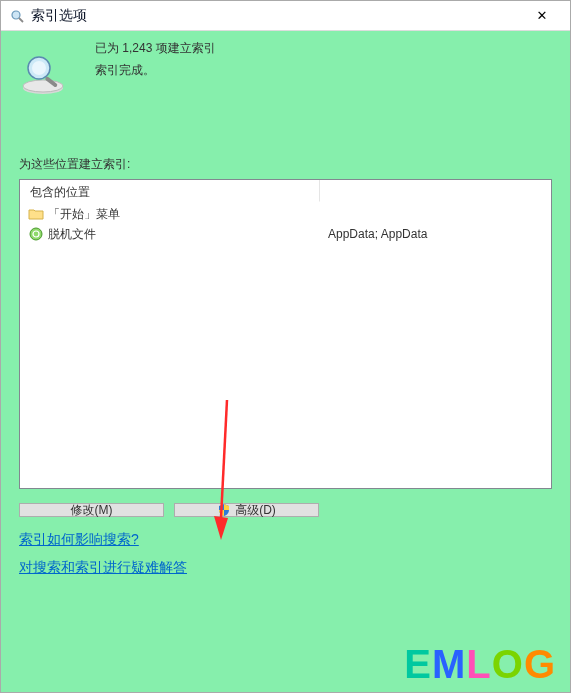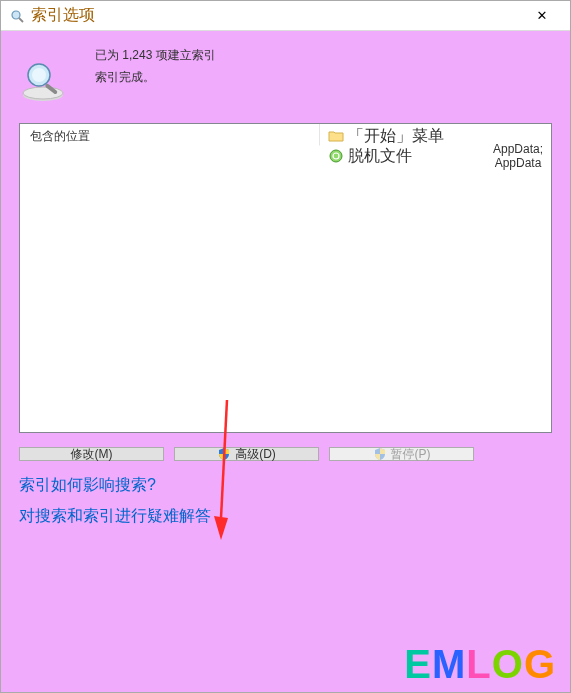--- a/index.html
+++ b/index.html
@@ -28,37 +28,37 @@
       padding: 0 8px;
       border-bottom: 1px solid #ddd;
     }
     .titlebar-icon {
       width: 16px;
       height: 16px;
       margin-right: 6px;
       display: inline-flex;
     }
     .titlebar-icon svg { width: 16px; height: 16px; }
-    .titlebar-title { color: #a16207; font-size: 16px; }
+    .titlebar-title { color: #0f172a; font-size: 14px; }
     .close-btn {
       margin-left: auto;
       width: 40px;
       height: 28px;
       display: flex;
       align-items: center;
       justify-content: center;
       font-size: 13px;
       cursor: default;
     }
     .content {
       flex: 1;
-      padding: 8px 18px 10px 18px;
+      padding: 1px 18px 10px 18px;
       display: flex;
       flex-direction: column;
-      background: #f0abfc;
+      background: #86efac;
     }
     .info-row {
       display: flex;
       align-items: flex-start;
       margin-bottom: 18px;
     }
     .big-icon {
       width: 48px;
       height: 48px;
       margin-top: 18px;
@@ -75,20 +75,21 @@
     .section-label {
       color: #333;
       margin-top: 40px;
       margin-bottom: 6px;
     }
     .locations-box {
       border: 1px solid #828790;
       background: #fff;
       height: 310px;
       display: flex;
+      flex-direction: column;
     }
     .columns-header {
       display: flex;
       height: 22px;
     }
     .col {
       padding: 4px 10px;
       color: #333;
       border-bottom: 1px solid transparent;
     }
@@ -107,21 +108,21 @@
       padding: 2px 8px;
     }
     .list-excluded {
       flex: 1;
       padding: 2px 8px;
     }
     .list-item {
       display: flex;
       align-items: center;
       height: 20px;
-      font-size: 16px;
+      font-size: 12px;
       color: #333;
     }
     .list-item .item-icon {
       width: 16px; height: 16px; margin-right: 4px; display: inline-flex;
     }
     .exclude-row {
       height: 20px;
       display: flex;
       align-items: center;
       font-size: 12px;
@@ -148,21 +149,22 @@
     .btn.disabled {
       color: #a0a0a0;
       background: #efefef;
     }
     .shield-icon { width: 14px; height: 14px; display: inline-flex; }
     .links {
       margin-top: 14px;
     }
     .link {
       color: #0066cc;
-      font-size: 16px;
+      text-decoration: underline;
+      font-size: 14px;
       display: inline-block;
       margin-bottom: 10px;
       cursor: default;
     }
     .arrow-annotation {
       position: absolute;
       left: 213px;
       top: 400px;
       width: 20px;
       height: 140px;
@@ -213,20 +215,21 @@
           <circle cx="20" cy="18" r="7" fill="#eaf6fd"></circle>
           <rect x="28" y="26" width="14" height="4" rx="2" transform="rotate(38 28 26)" fill="#8a8a8a"></rect>
         </svg>
       </span>
       <div class="info-text">
         <div class="count-line">已为 1,243 项建立索引</div>
         <div class="status-line">索引完成。</div>
       </div>
     </div>
 
+    <div class="section-label">为这些位置建立索引:</div>
 
     <div class="locations-box">
       <div class="columns-header">
         <div class="col col-included">包含的位置</div>
       </div>
       <div class="list-area">
         <div class="list-included">
           <div class="list-item">
             <span class="item-icon">
               <svg viewBox="0 0 16 16">
@@ -259,30 +262,20 @@
       <button class="btn">
         <span class="shield-icon">
           <svg viewBox="0 0 14 14">
               <path d="M7 1 L12 3 V7 C12 10 9.5 12.5 7 13 C4.5 12.5 2 10 2 7 V3 Z" fill="#2e7bd6"></path>
               <path d="M7 1 L12 3 V7 H7 Z" fill="#ffd23f"></path>
               <path d="M7 7 H2 V7 C2 10 4.5 12.5 7 13 Z" fill="#ffd23f"></path>
             </svg>
         </span>
         <span>高级(D)</span>
       </button>
-      <button class="btn disabled">
-        <span class="shield-icon">
-          <svg viewBox="0 0 14 14" opacity="0.4">
-              <path d="M7 1 L12 3 V7 C12 10 9.5 12.5 7 13 C4.5 12.5 2 10 2 7 V3 Z" fill="#2e7bd6"></path>
-              <path d="M7 1 L12 3 V7 H7 Z" fill="#ffd23f"></path>
-              <path d="M7 7 H2 V7 C2 10 4.5 12.5 7 13 Z" fill="#ffd23f"></path>
-            </svg>
-        </span>
-        <span>暂停(P)</span>
-      </button>
     </div>
 
     <div class="links">
       <a class="link">索引如何影响搜索?</a><br>
       <a class="link">对搜索和索引进行疑难解答</a>
     </div>
 
   </div>
 </div>
 

